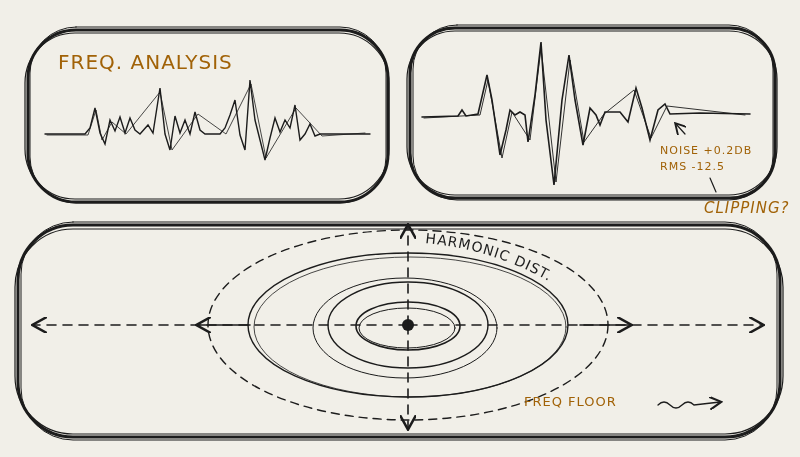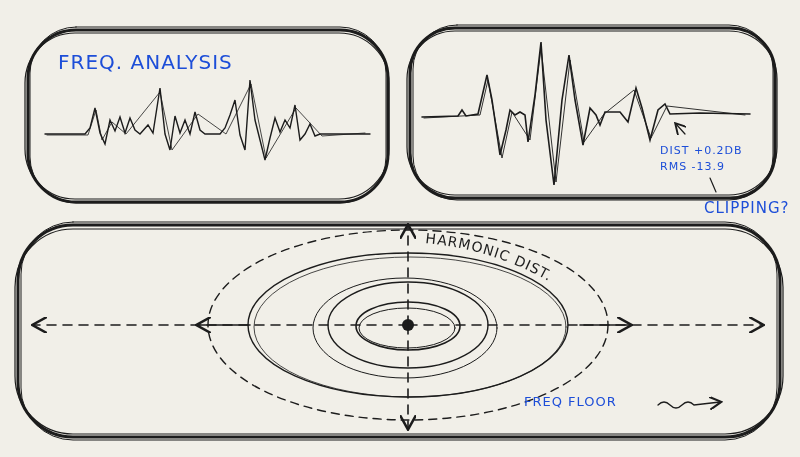--- a/index.html
+++ b/index.html
@@ -6,25 +6,25 @@
     body {
       width: 800px; height: 457px;
       background: #f1efe8;
       position: relative;
       overflow: hidden;
       font-family: "DejaVu Sans", sans-serif;
       color: #1c1c1c;
     }
     svg.canvas { position: absolute; left: 0; top: 0; width: 800px; height: 457px; }
     .hand { font-family: "DejaVu Sans", sans-serif; fill: #1c1c1c; letter-spacing: 1px; }
-    .label { position: absolute; color: #1d4ed8; letter-spacing: 1px; white-space: nowrap; }
+    .label { position: absolute; color: #a16207; letter-spacing: 1px; white-space: nowrap; }
     #title { left: 58px; top: 50px; font-size: 20px; }
     #peak { left: 660px; top: 144px; font-size: 11px; }
     #rms { left: 660px; top: 160px; font-size: 11px; }
-    #clip { left: 704px; top: 199px; font-size: 15px; }
+    #clip { left: 704px; top: 199px; font-size: 15px; font-style: italic; }
     #noise { left: 524px; top: 394px; font-size: 13px; }
   </style>
 </head>
 <body>
 
 <svg class="canvas" viewBox="0 0 800 457">
   <defs>
     <marker id="arr" markerWidth="10" markerHeight="10" refX="8" refY="5" orient="auto">
       <path d="M0,0 L9,5 L0,10" fill="none" stroke="#1c1c1c" stroke-width="1.6"></path>
     </marker>
@@ -72,16 +72,16 @@
     <path d="M658,405 q6,-6 12,0 t12,0 t12,0 L720,402" stroke-width="1.3" marker-end="url(#arr)"></path>
   </g>
 
   <path id="harmPath" d="M425,243 Q500,250 560,288" fill="none" stroke="none"></path>
   <text class="hand" font-size="14">
     <textPath href="#harmPath" id="harmText">HARMONIC DIST.</textPath>
   </text>
 </svg>
 
 <div class="label" id="title">FREQ. ANALYSIS</div>
-<div class="label" id="peak">DIST  +0.2DB</div>
-<div class="label" id="rms">RMS  -13.9</div>
+<div class="label" id="peak">NOISE  +0.2DB</div>
+<div class="label" id="rms">RMS  -12.5</div>
 <div class="label" id="clip">CLIPPING?</div>
 <div class="label" id="noise">FREQ FLOOR</div>
 
 </body></html>

